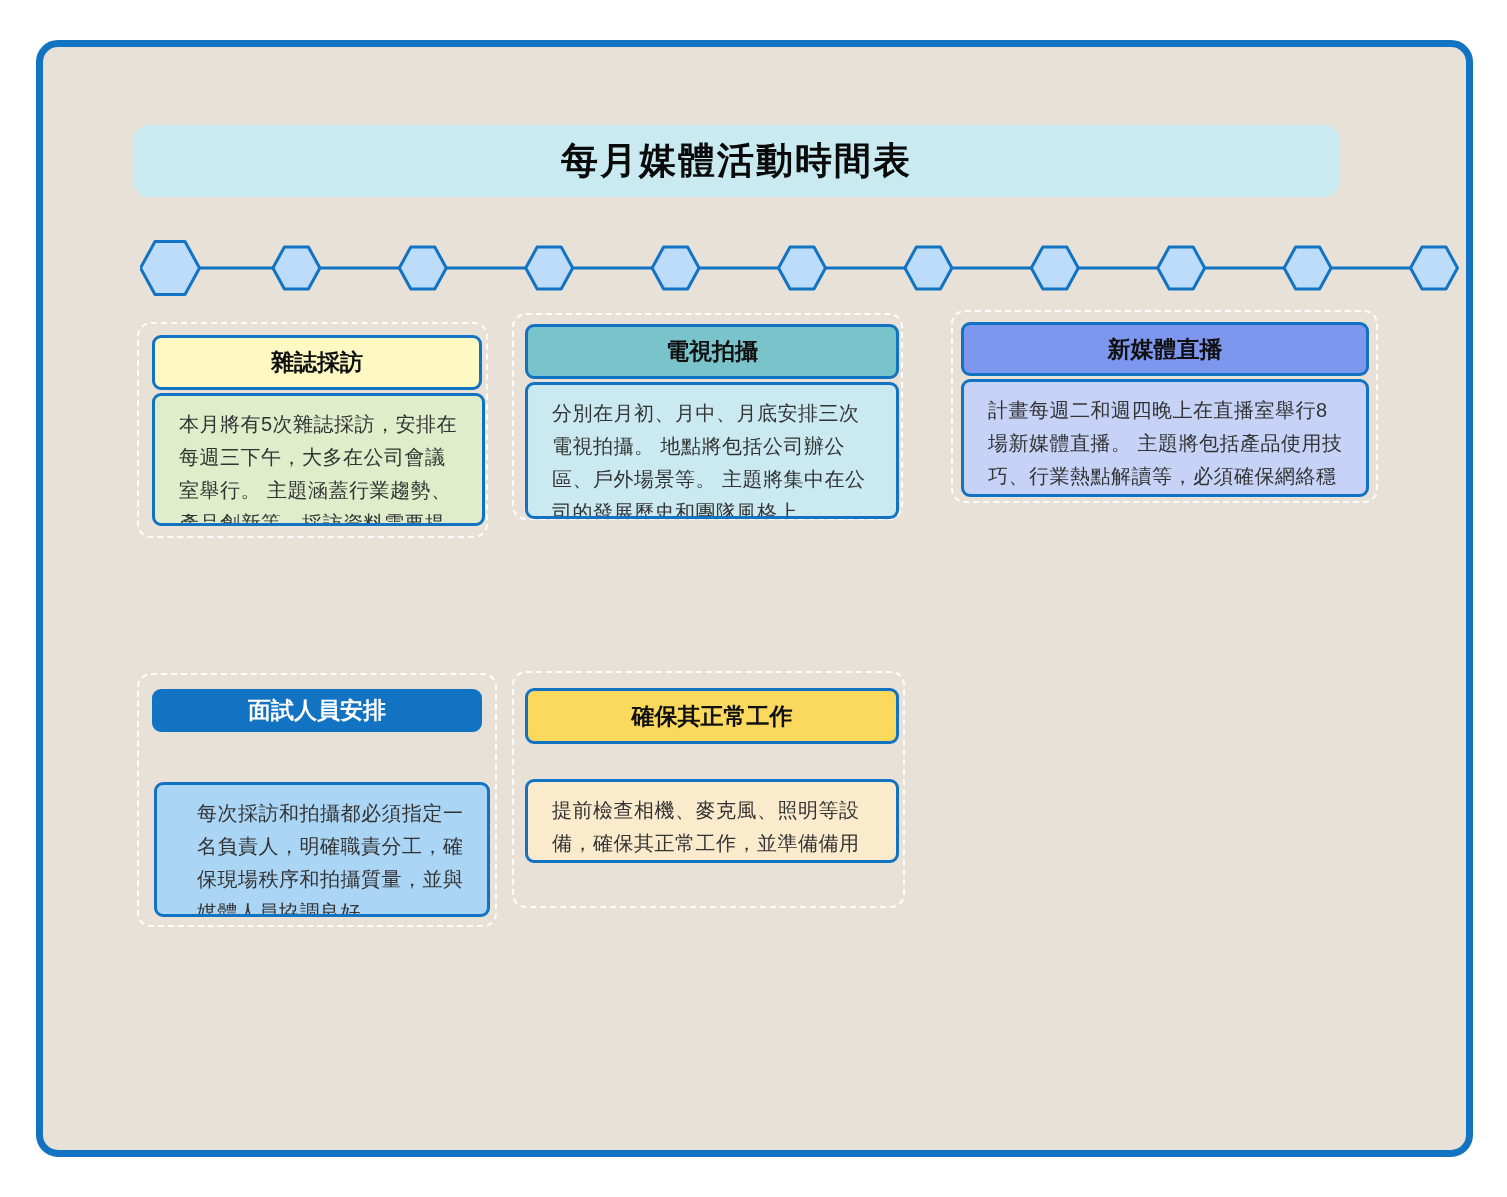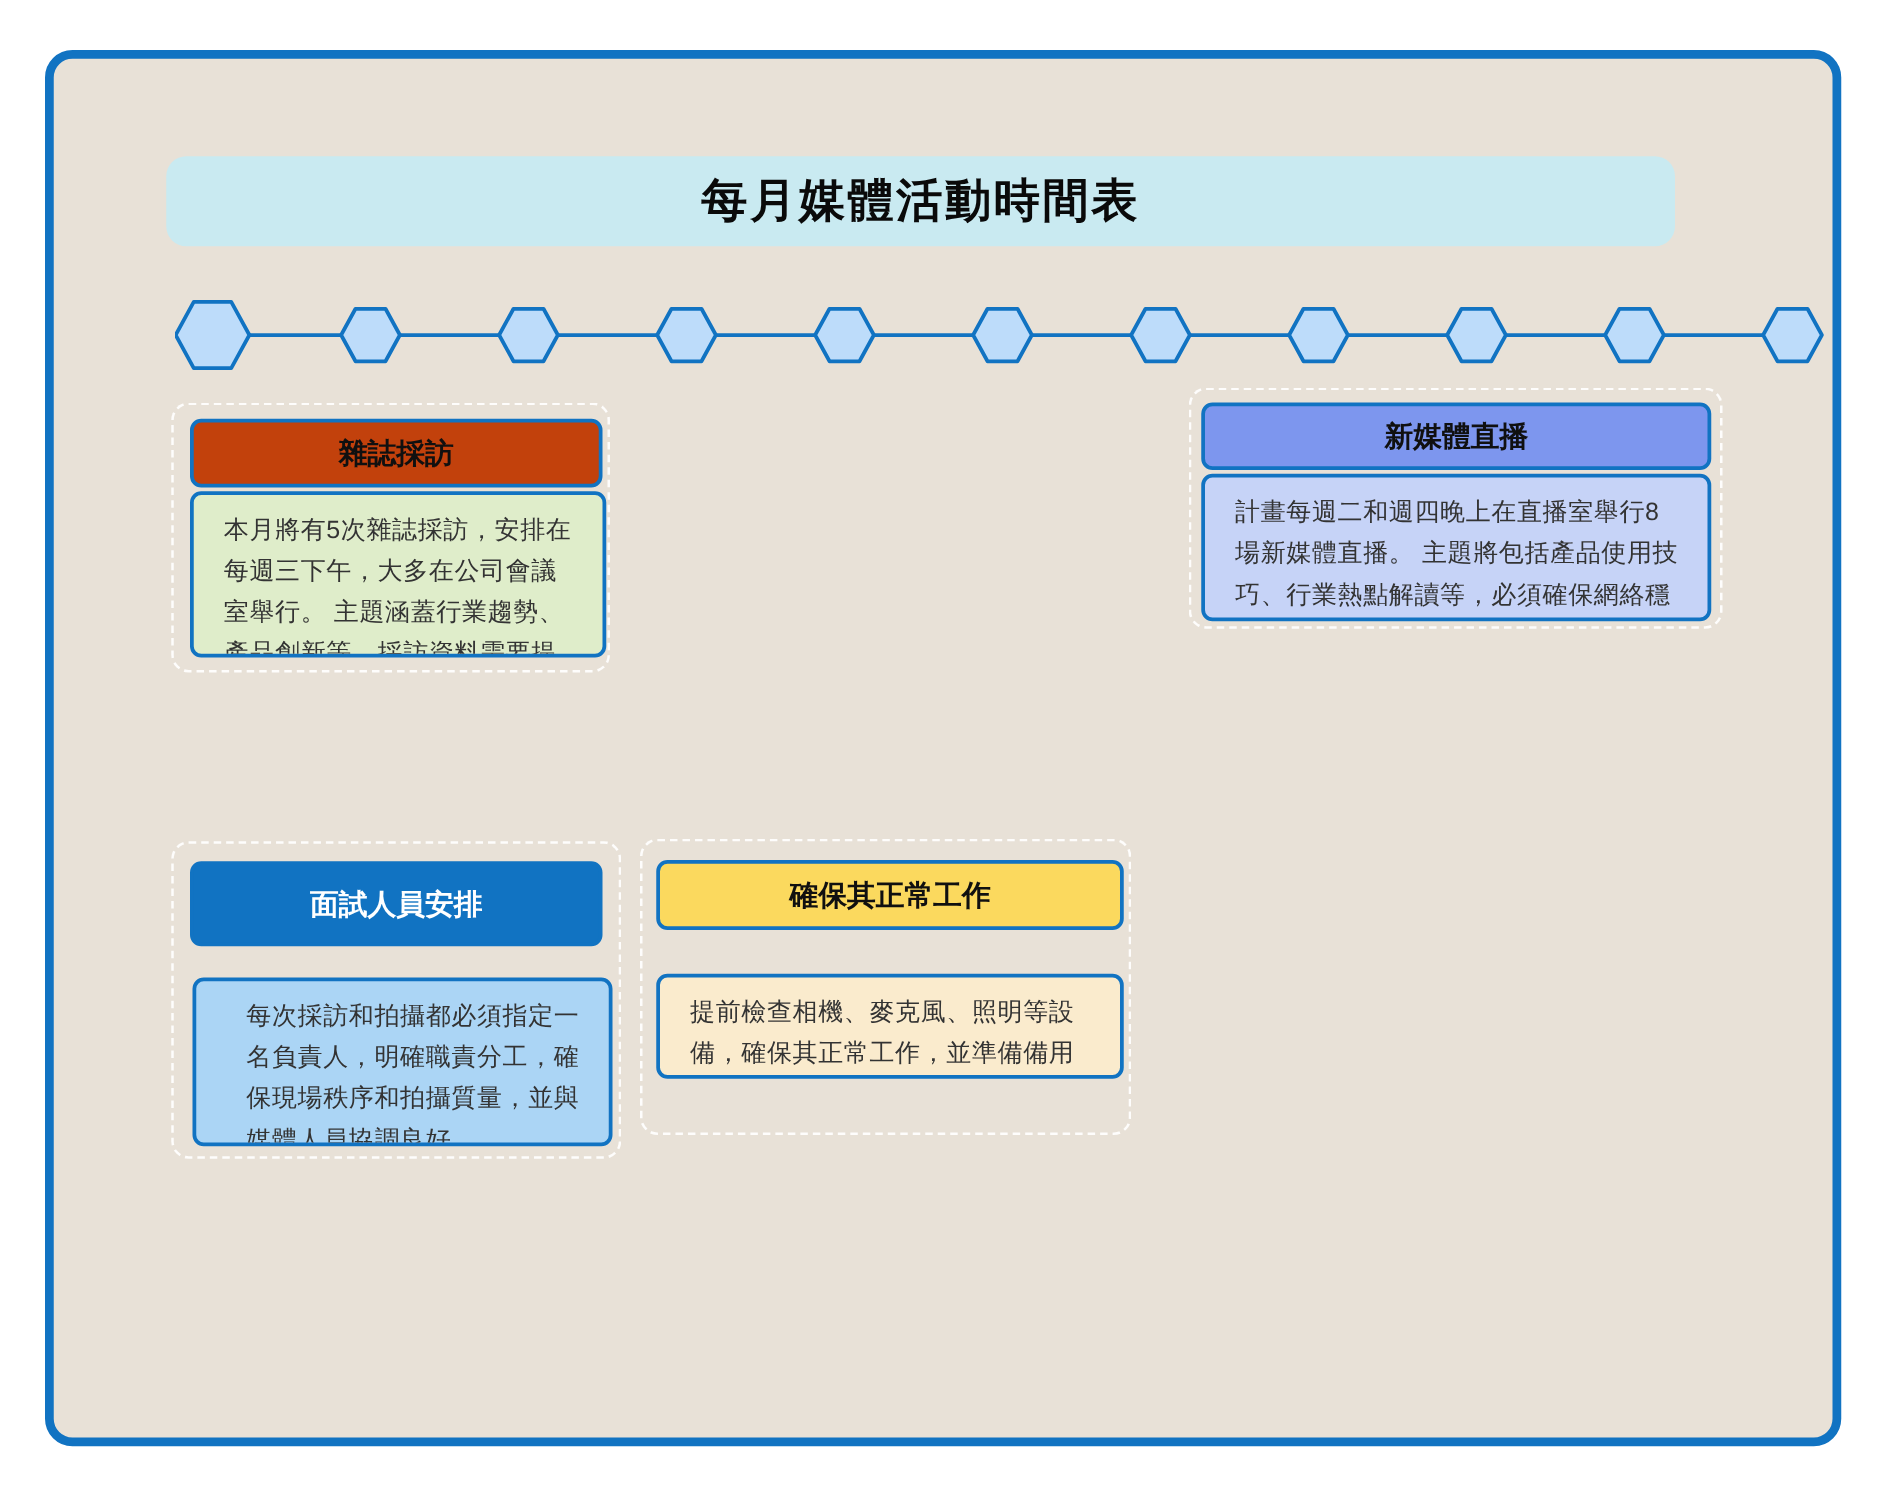--- a/index.html
+++ b/index.html
@@ -21,21 +21,21 @@
   #g1{left:94px;top:275px;width:351px;height:216px;}
   #g1 .hdr{left:13px;top:11px;width:330px;height:55px;}
   #g1 .bdy{left:13px;top:69px;width:333px;height:133px;}
   #g2{left:469px;top:266px;width:391px;height:207px;}
   #g2 .hdr{left:11px;top:9px;width:374px;height:55px;}
   #g2 .bdy{left:11px;top:67px;width:374px;height:137px;}
   #g3{left:908px;top:263px;width:427px;height:193px;}
   #g3 .hdr{left:8px;top:10px;width:408px;height:54px;}
   #g3 .bdy{left:8px;top:67px;width:408px;height:118px;}
   #g4{left:94px;top:626px;width:360px;height:254px;}
-  #g4 .hdr{left:13px;top:14px;width:330px;height:68px;}
+  #g4 .hdr{left:13px;top:14px;width:330px;height:43px;}
   #g4 .bdy{left:15px;top:107px;width:336px;height:135px;padding-left:40px;}
   #g4 .hdr span{color:#fff;}
   #g5{left:469px;top:624px;width:393px;height:237px;}
   #g5 .hdr{left:11px;top:15px;width:374px;height:56px;}
   #g5 .bdy{left:11px;top:106px;width:374px;height:84px;}
   #g6{left:882px;top:623px;width:427px;height:237px;}
   #g6 .hdr{left:8px;top:16px;width:408px;height:56px;}
   #g6 .bdy{left:8px;top:105px;width:408px;height:111px;}
 </style>
 </head>
@@ -59,28 +59,36 @@
           <polygon points="650.0,9.0 674.0,9.0 685.5,30.0 674.0,51.0 650.0,51.0 638.5,30.0" fill="#BDDCFA" stroke="#1173C2" stroke-width="3" stroke-linejoin="round"></polygon>
           <polygon points="776.4,9.0 800.4,9.0 811.9,30.0 800.4,51.0 776.4,51.0 764.9,30.0" fill="#BDDCFA" stroke="#1173C2" stroke-width="3" stroke-linejoin="round"></polygon>
           <polygon points="902.8,9.0 926.8,9.0 938.3,30.0 926.8,51.0 902.8,51.0 891.3,30.0" fill="#BDDCFA" stroke="#1173C2" stroke-width="3" stroke-linejoin="round"></polygon>
           <polygon points="1029.2,9.0 1053.2,9.0 1064.7,30.0 1053.2,51.0 1029.2,51.0 1017.7,30.0" fill="#BDDCFA" stroke="#1173C2" stroke-width="3" stroke-linejoin="round"></polygon>
           <polygon points="1155.6,9.0 1179.6,9.0 1191.1,30.0 1179.6,51.0 1155.6,51.0 1144.1,30.0" fill="#BDDCFA" stroke="#1173C2" stroke-width="3" stroke-linejoin="round"></polygon>
           <polygon points="1282.0,9.0 1306.0,9.0 1317.5,30.0 1306.0,51.0 1282.0,51.0 1270.5,30.0" fill="#BDDCFA" stroke="#1173C2" stroke-width="3" stroke-linejoin="round"></polygon>
         </svg>
     </div>
 
     <div class="group" id="g1">
-      <div class="hdr" style="background: #c2410c;">
+      <div class="hdr" style="background: #fef9c3;">
         <span>雜誌採訪</span>
       </div>
       <div class="bdy" style="background: rgb(223, 237, 202);">
         <span>本月將有5次雜誌採訪，安排在每週三下午，大多在公司會議室舉行。 主題涵蓋行業趨勢、產品創新等，採訪資料需要提前準備。</span>
       </div>
     </div>
 
+    <div class="group" id="g2">
+      <div class="hdr" style="background: rgb(121, 195, 203);">
+        <span>電視拍攝</span>
+      </div>
+      <div class="bdy" style="background: rgb(202, 233, 241);">
+        <span>分別在月初、月中、月底安排三次電視拍攝。 地點將包括公司辦公區、戶外場景等。 主題將集中在公司的發展歷史和團隊風格上。</span>
+      </div>
+    </div>
 
     <div class="group" id="g3">
       <div class="hdr" style="background: rgb(125, 150, 238);">
         <span>新媒體直播</span>
       </div>
       <div class="bdy" style="background: rgb(198, 211, 247);">
         <span>計畫每週二和週四晚上在直播室舉行8場新媒體直播。 主題將包括產品使用技巧、行業熱點解讀等，必須確保網絡穩定性。</span>
       </div>
     </div>
 

